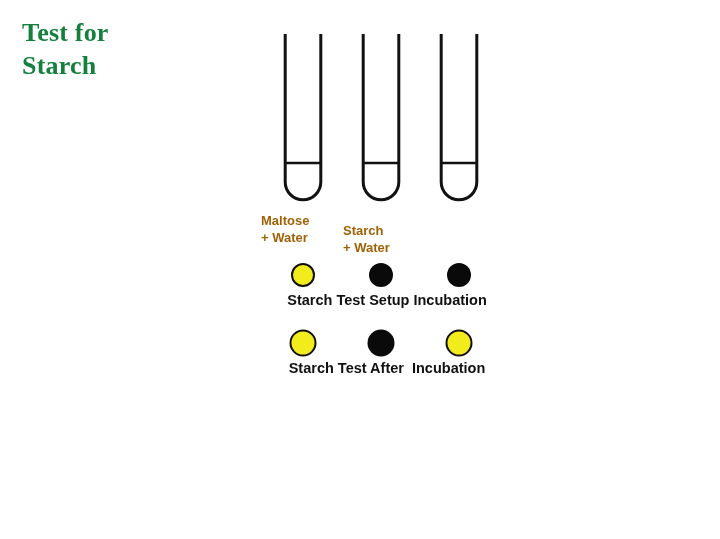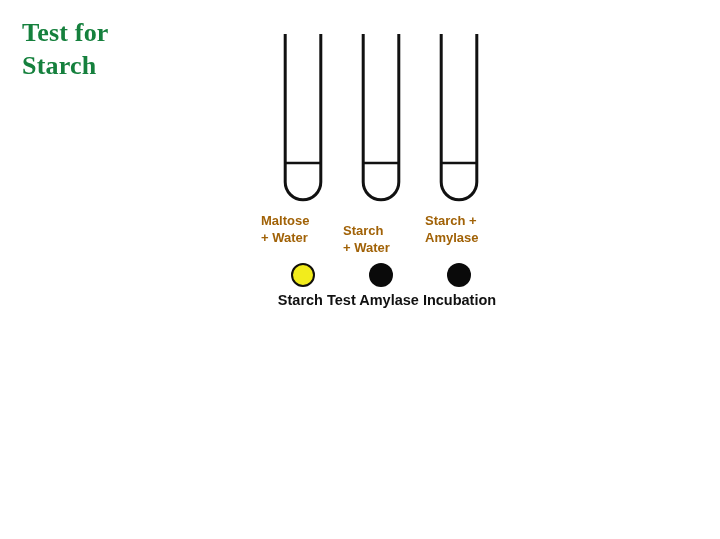--- a/index.html
+++ b/index.html
@@ -202,36 +202,46 @@
 
     <div class="tube-labels">
       <div class="tube-label c0">
         <span class="lline">Maltose</span>
         <span class="lline">+ Water</span>
       </div>
       <div class="tube-label c1">
         <span class="lline">Starch</span>
         <span class="lline">+ Water</span>
       </div>
-      <div class="tube-label c2">
-        <span class="lline">Starch +</span>
-        <span class="lline">Amylase</span>
-      </div>
     </div>
 
     <div class="result-row row-before">
       <div class="dots">
         <div class="dot-slot c0">
           <span class="dot yellow"></span>
         </div>
         <div class="dot-slot c1">
           <span class="dot black"></span>
         </div>
         <div class="dot-slot c2">
           <span class="dot black"></span>
         </div>
       </div>
-      <div class="row-caption">Starch Test Amylase Incubation</div>
-    </div>
-
+      <div class="row-caption">Starch Test Setup Incubation</div>
+    </div>
+
+    <div class="result-row row-after">
+      <div class="dots">
+        <div class="dot-slot c0">
+          <span class="dot yellow"></span>
+        </div>
+        <div class="dot-slot c1">
+          <span class="dot black"></span>
+        </div>
+        <div class="dot-slot c2">
+          <span class="dot yellow"></span>
+        </div>
+      </div>
+      <div class="row-caption">Starch Test After  Incubation</div>
+    </div>
 
   </div>
 </div>
 
 </body></html>

